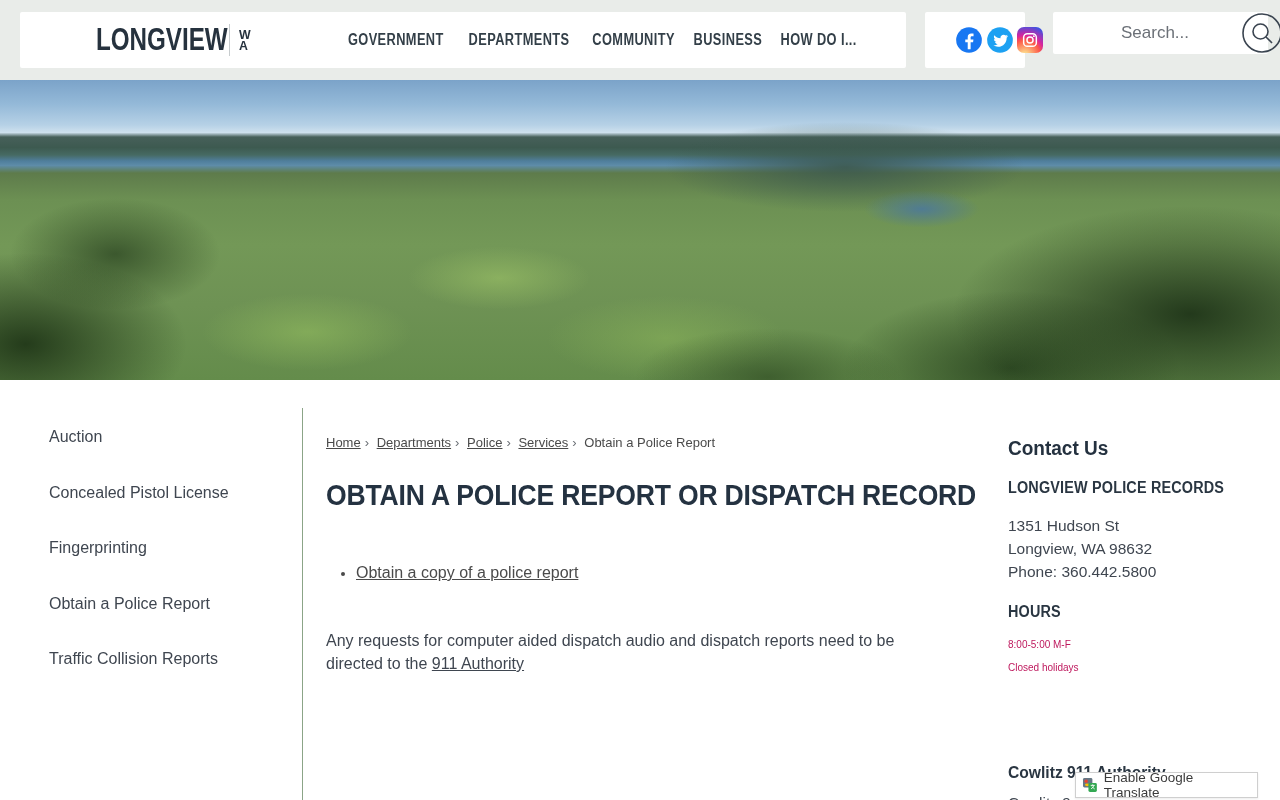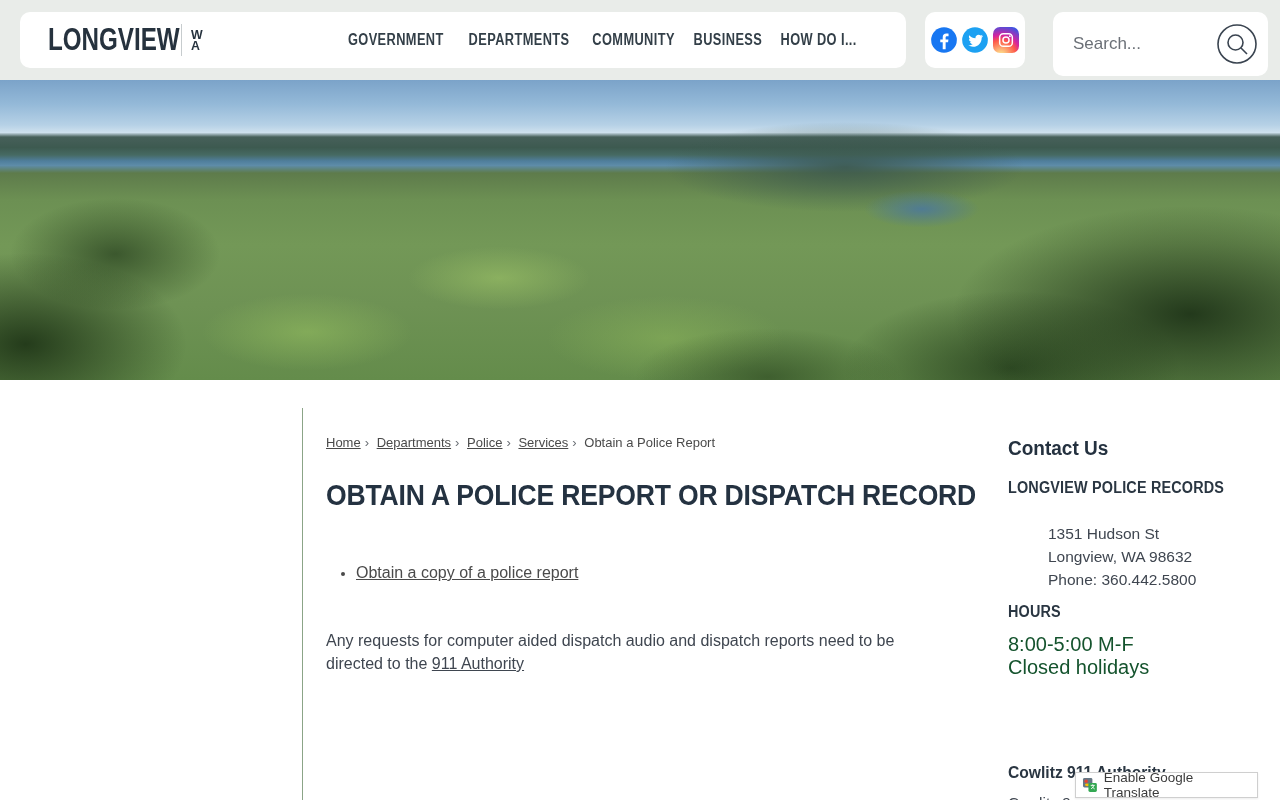--- a/index.html
+++ b/index.html
@@ -1,41 +1,41 @@
 <!DOCTYPE html>
 <html><head>
 <meta charset="utf-8">
 <style>
   * { margin:0; padding:0; box-sizing:border-box; }
   html,body { width:1280px; height:800px; overflow:hidden; background:#fff;
               font-family:"Liberation Sans", sans-serif; }
 
   
   .header { position:absolute; left:0; top:0; width:1280px; height:80px; background:#e9ece9; }
-  .card { position:absolute; background:#fff; border-radius:10px; }
+  .card { position:absolute; background:#fff; border-radius:2px;padding-left:48px; }
   .nav-card { left:20px; top:12px; width:886px; height:56px; display:flex; align-items:center; }
   .logo { display:flex; align-items:center; padding-left:28px; cursor:pointer; }
   .logo-city { font-size:31px; font-weight:700; color:#26323e; letter-spacing:0;
                transform:scaleX(0.78); transform-origin:0 50%; display:inline-block; white-space:nowrap; }
   .logo-div { width:1px; height:32px; background:#c7ccce; margin-left:-36px; margin-right:9px; }
   .logo-state { display:flex; flex-direction:column; font-size:13px; line-height:11px;
                 font-weight:700; color:#26323e; }
   .logo-state span { transform:scaleX(0.95); transform-origin:0 50%; }
   .nav { flex:1; display:flex; justify-content:flex-end; padding:0 40px 0 52px; }
   .nav-item { font-size:16px; font-weight:600; color:#333f48; cursor:pointer; white-space:nowrap; }
   .nav-item span { display:inline-block; transform:scaleX(0.8); transform-origin:50% 50%; letter-spacing:0.5px; }
 
   .social-card { left:925px; top:12px; width:100px; height:56px; display:flex;
                  align-items:center; justify-content:center; gap:3px; }
   .soc { width:28px; height:28px; display:flex; align-items:center; justify-content:center; cursor:pointer; }
   .ig-bg { width:26px; height:26px; border-radius:7px;
            background: radial-gradient(circle at 30% 110%, #fdf497 0%, #fd5949 45%, #d6249f 60%, #285AEB 95%);
            display:flex; align-items:center; justify-content:center; }
 
-  .search-card { left:1053px; top:12px; width:215px; height:64px; display:flex; align-items:center; }
+  .search-card { left:1053px; top:12px; width:215px; height:42px; display:flex; align-items:center; }
   .search-input { border:none; outline:none; background:transparent; font-size:17px; color:#3f4650;
                   padding-left:20px; width:140px; font-family:"Liberation Sans", sans-serif; }
   .search-input::placeholder { color:#6b7077; }
   .search-btn { margin-left:auto; margin-right:10px; width:42px; height:42px; background:none;
                 border:none; cursor:pointer; display:flex; align-items:center; justify-content:center; }
 
   
   .hero { position:absolute; left:0; top:80px; width:1280px; height:300px;
     background-image:
       radial-gradient(230px 130px at 2% 88%,  rgba(24,45,18,0.85), transparent 70%),
@@ -78,24 +78,24 @@
   .body-para { position:absolute; left:326px; top:211px; width:622px; font-size:16px;
                line-height:23px; color:#3f4650;margin-top:38px; }
   .body-para a { color:#3f4650; text-decoration:underline; cursor:pointer; }
 
   
   .contact { position:absolute; left:1008px; top:0; width:262px; }
   .contact-heading { position:absolute; left:0; top:57px; font-size:20px; font-weight:700; color:#24313f;
                      transform:scaleX(0.95); transform-origin:0 50%; white-space:nowrap; }
   .contact-org { position:absolute; left:0; top:99px; font-size:16px; font-weight:700; color:#2a3642;
                  transform:scaleX(0.9); transform-origin:0 50%; white-space:nowrap; letter-spacing:0.2px; }
-  .contact-addr { position:absolute; left:0; top:142px; font-size:15.5px; line-height:23px; color:#3f4650;margin-left:40px; }
+  .contact-addr { position:absolute; left:0; top:134px; font-size:15.5px; line-height:23px; color:#3f4650; }
   .hours-heading { position:absolute; left:0; top:223px; font-size:16px; font-weight:700; color:#2a3642;
                    transform:scaleX(0.9); transform-origin:0 50%; letter-spacing:0.2px; }
-  .hours-lines { position:absolute; left:0; top:253px; font-size:20px; line-height:23px; color:#14532d; }
+  .hours-lines { position:absolute; left:0; top:253px; font-size:10px; line-height:23px; color:#be185d; }
   .secondary-heading { position:absolute; left:0; top:383px; font-size:17px; font-weight:700; color:#2a3642;
                        transform:scaleX(0.92); transform-origin:0 50%; white-space:nowrap; }
   .secondary-partial { position:absolute; left:0; top:414px; font-size:15.5px; color:#3f4650; }
 
   
   .translate-btn { position:absolute; left:1075px; top:772px; width:183px; height:26px; background:#fff;
                    border:1px solid #cfcfcf; display:flex; align-items:center; gap:6px; padding:0 6px;
                    font-size:13.5px; color:#3b3b3b; cursor:pointer; z-index:10;
                    box-shadow:0 1px 2px rgba(0,0,0,0.08); }
 </style>
@@ -157,20 +157,27 @@
     </button>
   </div>
 </div>
 
 <div class="hero"></div>
 
 <div class="content">
 
   <div class="v-divider"></div>
 
+  <ul class="side-menu">
+    <li>Auction</li>
+    <li>Concealed Pistol License</li>
+    <li>Fingerprinting</li>
+    <li>Obtain a Police Report</li>
+    <li>Traffic Collision Reports</li>
+  </ul>
 
   <div class="breadcrumb">
     <a>Home</a><span class="crumb-sep">›</span>
     <a>Departments</a><span class="crumb-sep">›</span>
     <a>Police</a><span class="crumb-sep">›</span>
     <a>Services</a><span class="crumb-sep">›</span>
     <span>Obtain a Police Report</span>
   </div>
 
   <h1 class="page-title">OBTAIN A POLICE REPORT OR DISPATCH RECORD</h1>

